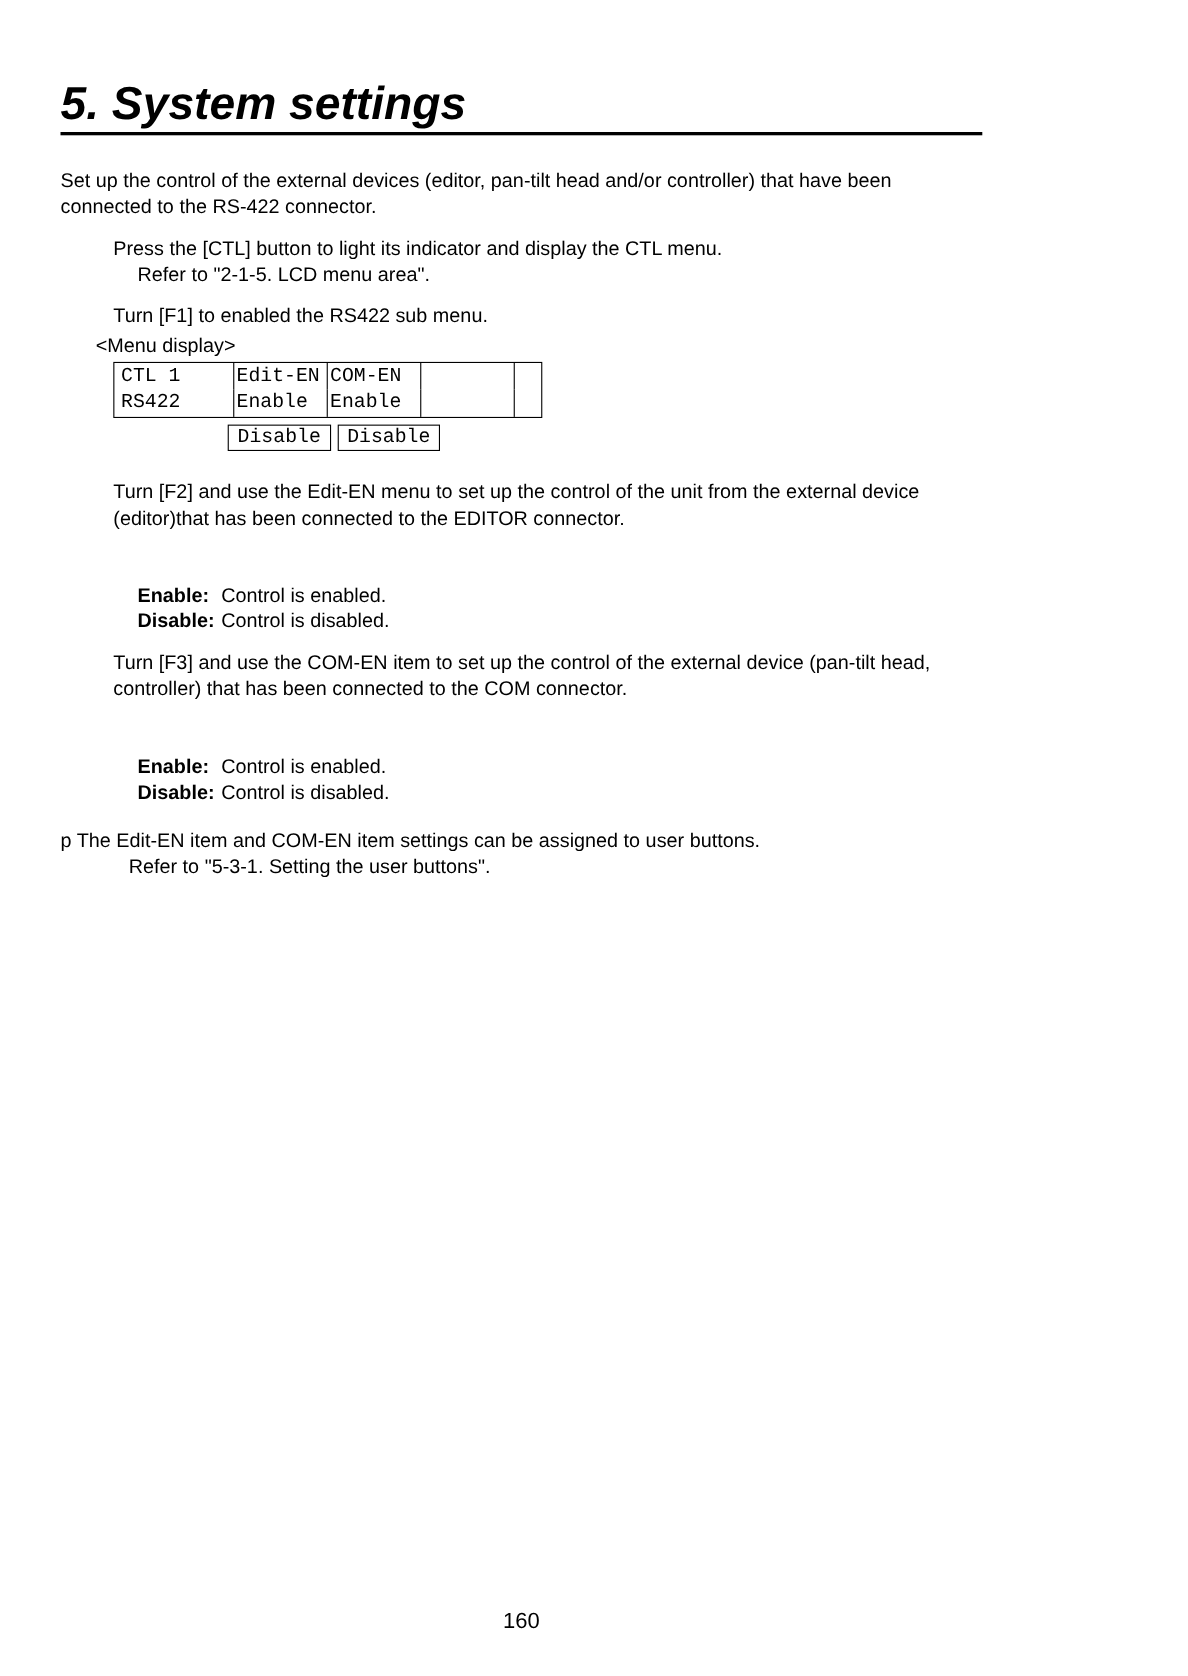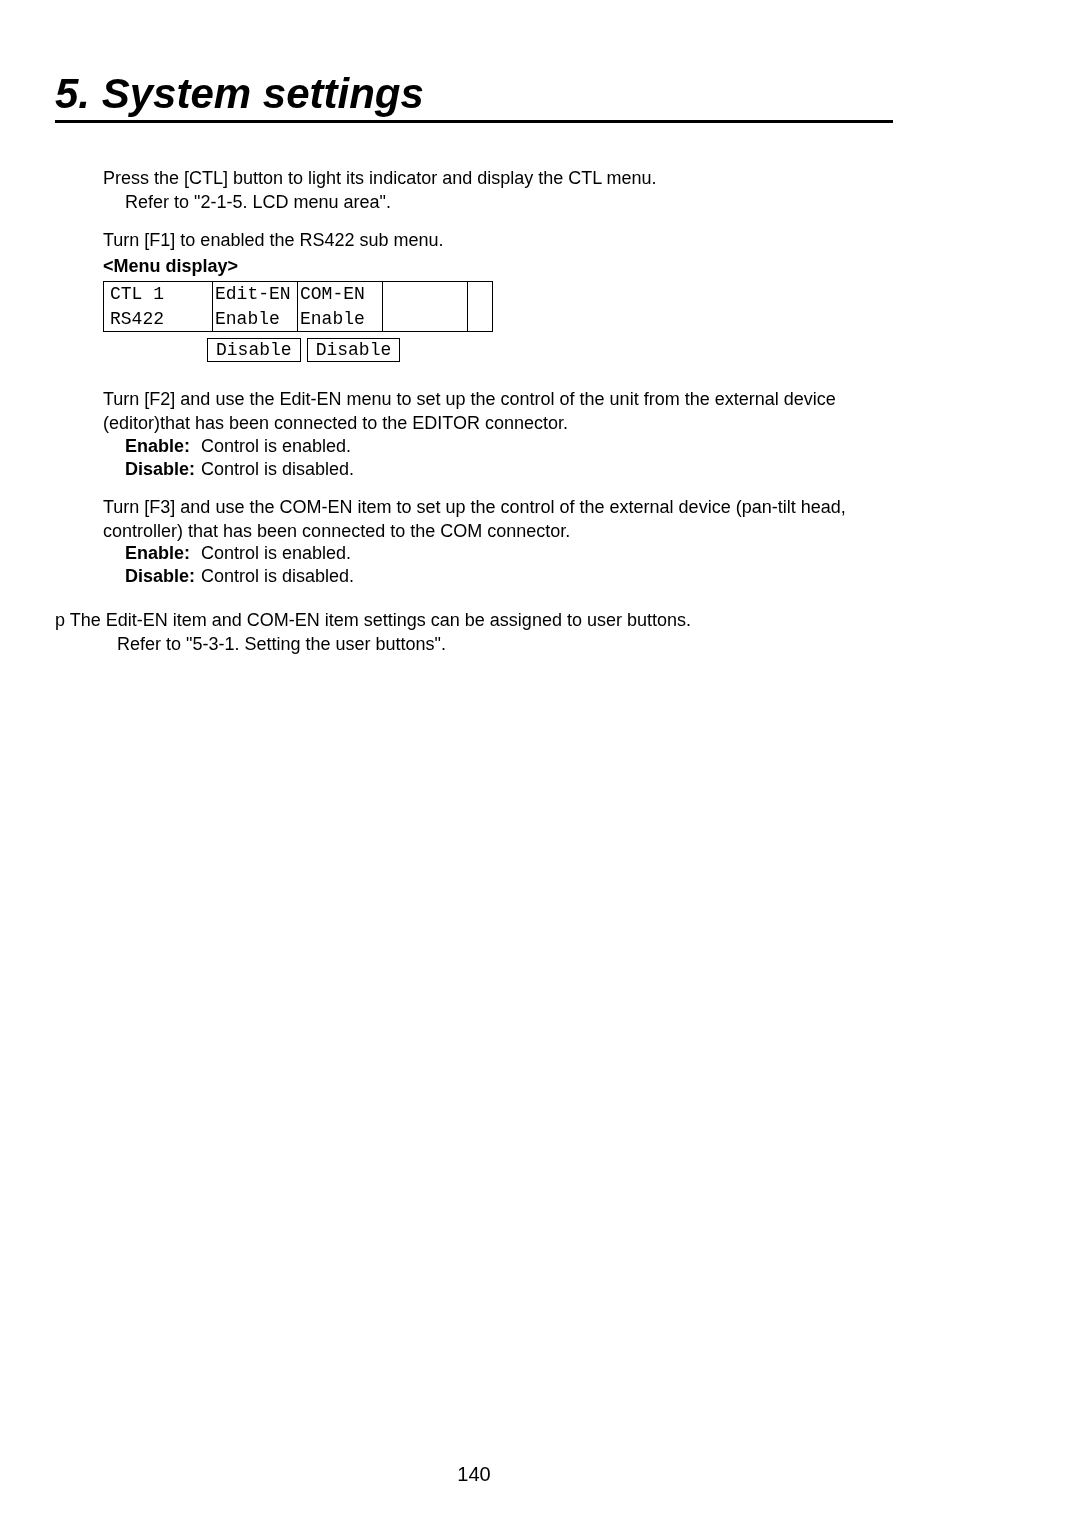--- a/index.html
+++ b/index.html
@@ -38,22 +38,22 @@
   }
   .body-text {
     font-size: 18px;
     line-height: 1.32;
   }
   .indent-1 { margin-left: 48px; }
   .indent-2 { margin-left: 70px; }
   .sp { height: 14px; }
   .menu-label {
     font-size: 18px;
-    font-weight: bold;
-    margin-left: 48px;
+    font-weight: normal;
+    margin-left: 32px;
     margin-top: 4px;
   }
   
   .lcd-wrap {
     margin-left: 48px;
     margin-top: 4px;
     width: 390px;
   }
   .lcd {
     border: 1.5px solid #000;
@@ -80,20 +80,21 @@
     font-family: "Courier New", Courier, monospace;
     font-size: 18px;
     padding: 1px 8px;
   }
   .alt-gap { width: 6px; }
   
   .def-table {
     margin-left: 70px;
     border-collapse: collapse;
     font-size: 18px;
+    margin-top: 48px;
   }
   .def-table td { vertical-align: top; padding: 0 6px 2px 0; }
   .def-term { font-weight: bold; white-space: nowrap; }
   .page-num {
     position: absolute;
     bottom: 38px;
     left: 0;
     width: 100%;
     text-align: center;
     font-size: 20px;
@@ -107,20 +108,21 @@
 <body>
 
 <div class="page">
 
   <div class="chapter-block">
     <span class="chapter-title">5. System settings</span>
   </div>
 
 
 
+  <div class="body-text">Set up the control of the external devices (editor, pan-tilt head and/or controller) that have been connected to the RS-422 connector.</div>
 
   <div class="sp"></div>
 
   <div class="body-text indent-1">Press the [CTL] button to light its indicator and display the CTL menu.</div>
   <div class="body-text indent-2">Refer to "2-1-5. LCD menu area".</div>
 
   <div class="sp"></div>
 
   <div class="body-text indent-1">Turn [F1] to enabled the RS422 sub menu.</div>
 
@@ -184,14 +186,14 @@
   </tbody>
     </table>
 
   <div style="height:20px"></div>
 
   <div class="body-text hanging">
     <span>p</span><span> </span><span>The Edit-EN item and COM-EN item settings can be assigned to user buttons.</span>
   </div>
   <div class="body-text" style="margin-left:62px">Refer to "5-3-1. Setting the user buttons".</div>
 
-  <div class="page-num">140</div>
+  <div class="page-num">160</div>
 </div>
 
 </body></html>

